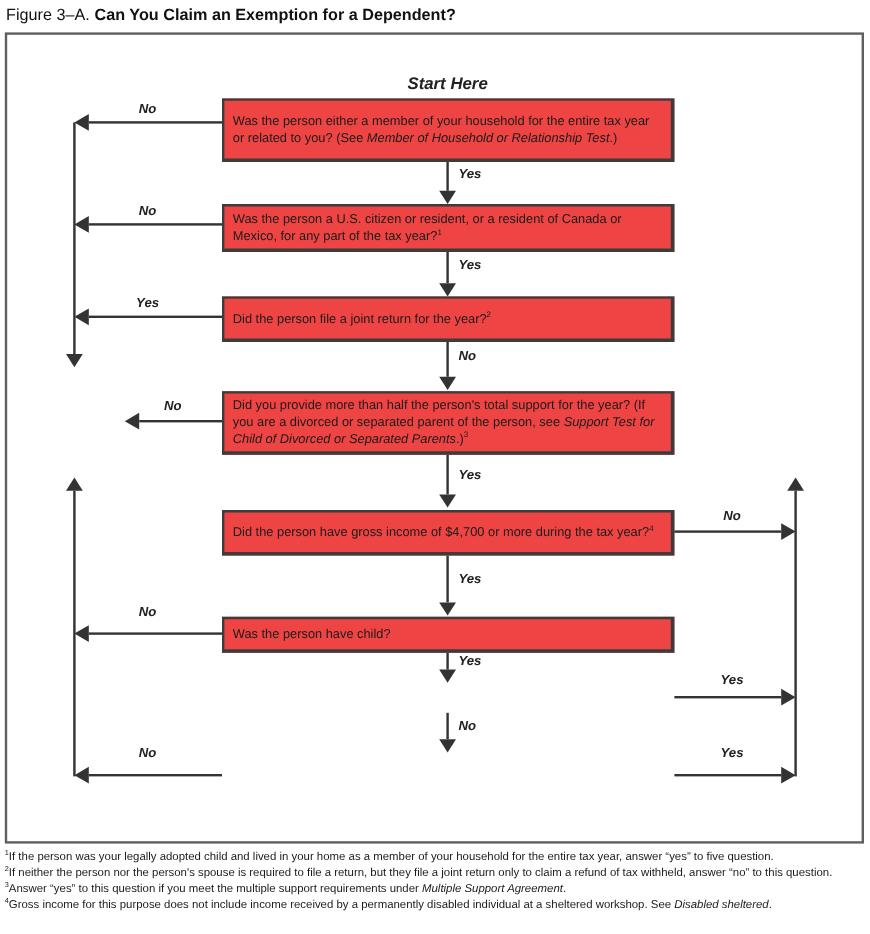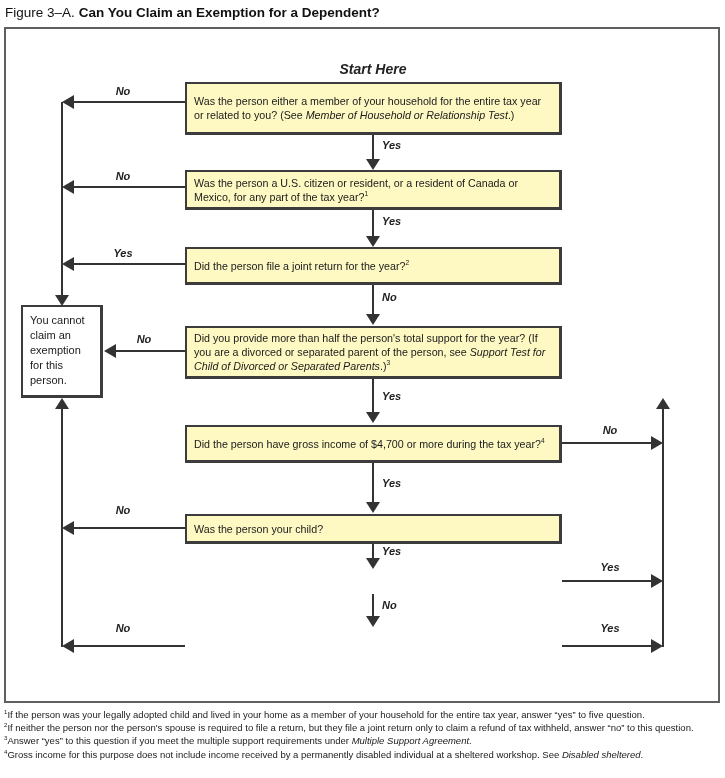--- a/index.html
+++ b/index.html
@@ -43,21 +43,21 @@
     color: #222;
   }
 
   .qbox {
     position: absolute;
     left: 185px;
     width: 377px;
     border: 2px solid #3c3c3c;
     border-right-width: 3px;
     border-bottom-width: 3px;
-    background: #fef9c3;
+    background: #ef4444;
     display: flex;
     align-items: center;
     padding: 3px 7px;
     font-size: 10.7px;
     line-height: 14px;
     color: #1a1a1a;
   }
   .qbox sup, .obox sup { font-size: 0.62em; line-height: 0; vertical-align: super; }
 
   .obox {
@@ -123,24 +123,23 @@
   <div class="qbox" style="top:247px; height:38px;">
       <span><span>Did the person file a joint return for the year?</span><sup>2</sup></span>
     </div>
   <div class="qbox" style="top:326px; height:53px;">
       <span><span>Did you provide more than half the person's total support for the year? (If you are a divorced or separated parent of the person, see </span><span style="font-style: italic;">Support Test for Child of Divorced or Separated Parents</span><span>.)</span><sup>3</sup></span>
     </div>
   <div class="qbox" style="top:425px; height:38px;">
       <span><span>Did the person have gross income of $4,700 or more during the tax year?</span><sup>4</sup></span>
     </div>
   <div class="qbox" style="top:514px; height:30px;">
-      <span><span>Was the person your child?</span></span>
-    </div>
-
-  <div class="obox" style="left:21px; top:305px; width:82px; height:93px;"><span>You cannot claim an exemption for this person.</span></div>
+      <span><span>Was the person have child?</span></span>
+    </div>
+
 
   <div class="vline" style="left:372px; top:135px; height:24px;"></div>
   <div class="tri t-down" style="left:366px; top:159px;"></div>
   <div class="vline" style="left:372px; top:210px; height:26px;"></div>
   <div class="tri t-down" style="left:366px; top:236px;"></div>
   <div class="vline" style="left:372px; top:285px; height:29px;"></div>
   <div class="tri t-down" style="left:366px; top:314px;"></div>
   <div class="vline" style="left:372px; top:379px; height:33px;"></div>
   <div class="tri t-down" style="left:366px; top:412px;"></div>
   <div class="vline" style="left:372px; top:463px; height:39px;"></div>

